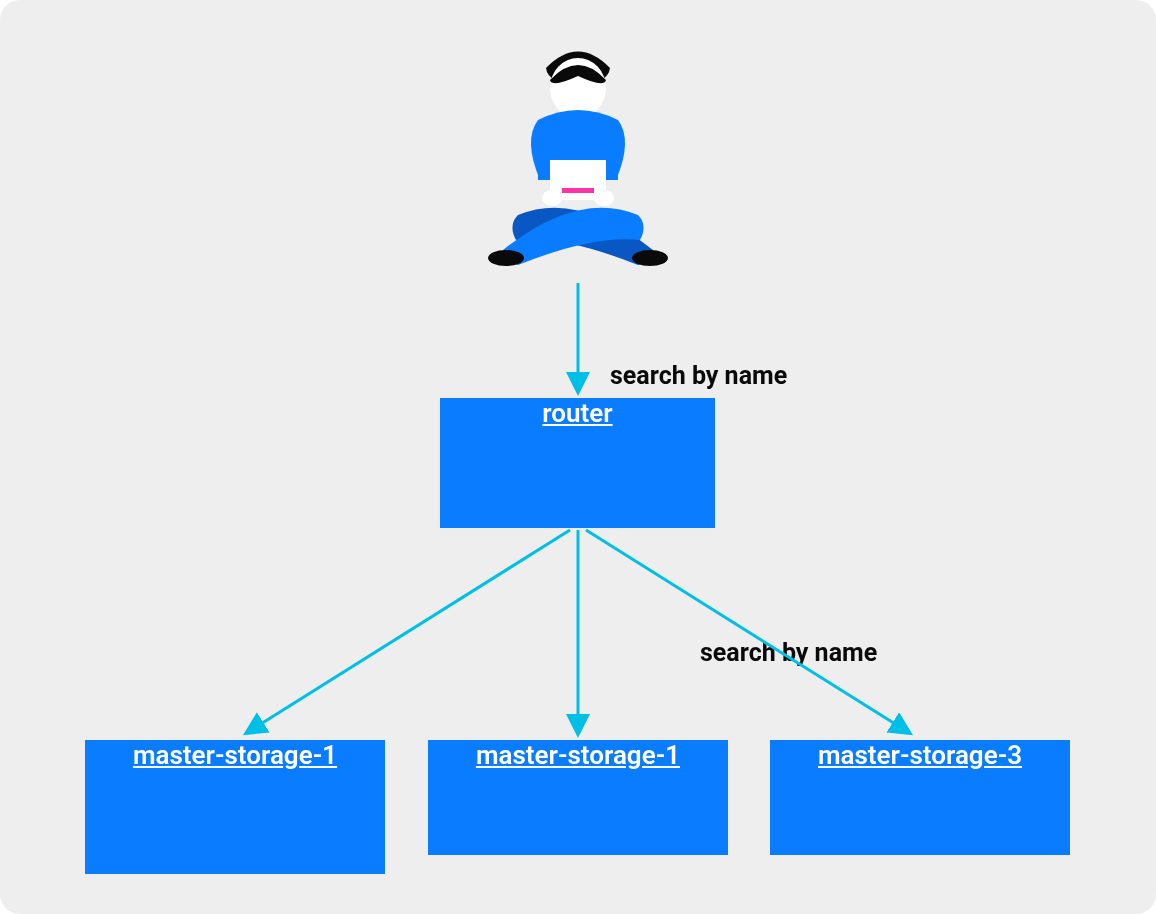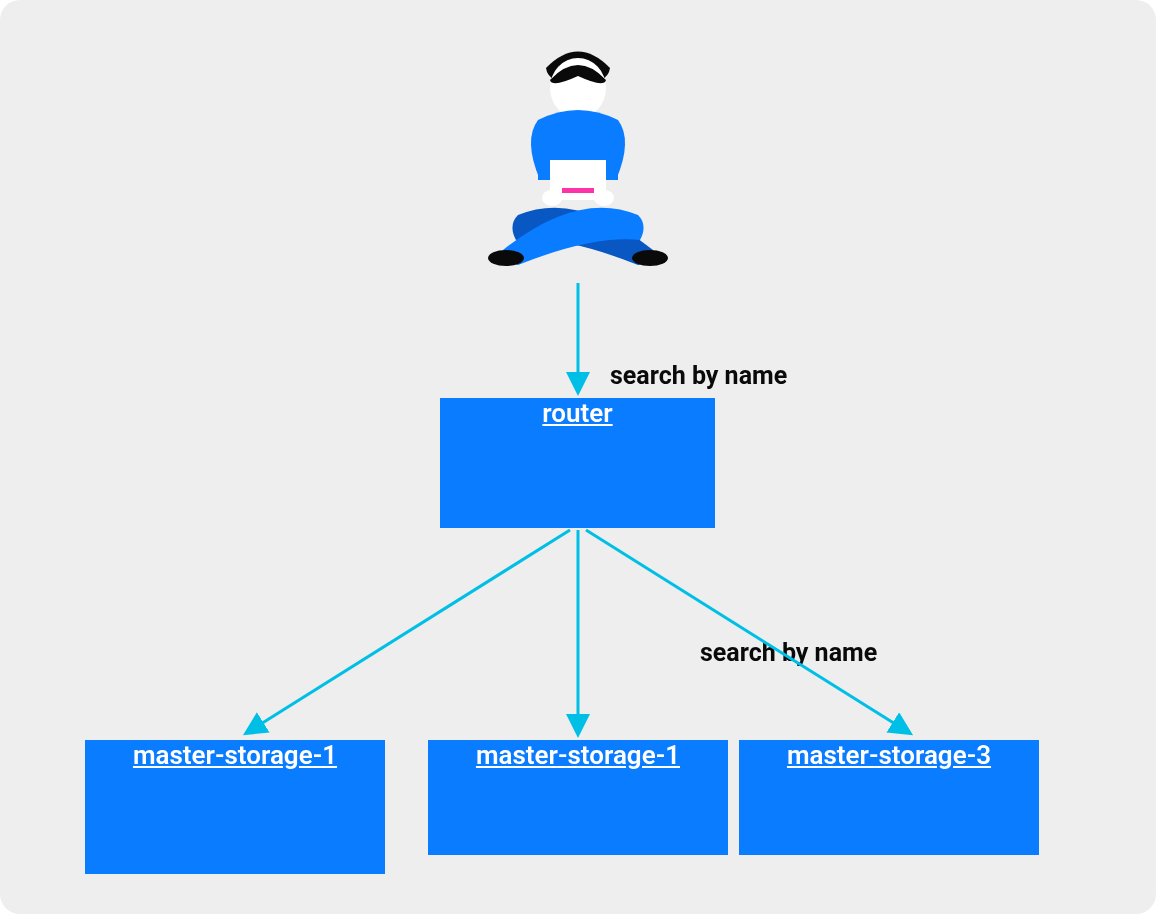--- a/index.html
+++ b/index.html
@@ -79,21 +79,21 @@
   <div class="box" style="left:440px; top:398px; width:275px; height:130px;">
     <span>router</span>
   </div>
 
   <div class="box" style="left:85px; top:740px; width:300px; height:134px;">
     <span>master-storage-1</span>
   </div>
   <div class="box" style="left:428px; top:740px; width:300px; height:115px;">
     <span>master-storage-1</span>
   </div>
-  <div class="box" style="left:739px; top:740px; width:300px; height:115px;">
+  <div class="box" style="left:770px; top:740px; width:300px; height:115px;">
     <span>master-storage-3</span>
   </div>
 
   <div class="label" style="left:610px; top:320px;">search by name</div>
   <div class="label" style="left:700px; top:597px;">search by name</div>
 
   <svg class="overlay">
     <defs>
       <marker id="arrowhead" markerWidth="8" markerHeight="8" refX="6" refY="4" orient="auto">
         <path d="M0,0 L8,4 L0,8 Z" fill="#00bfe6"></path>

